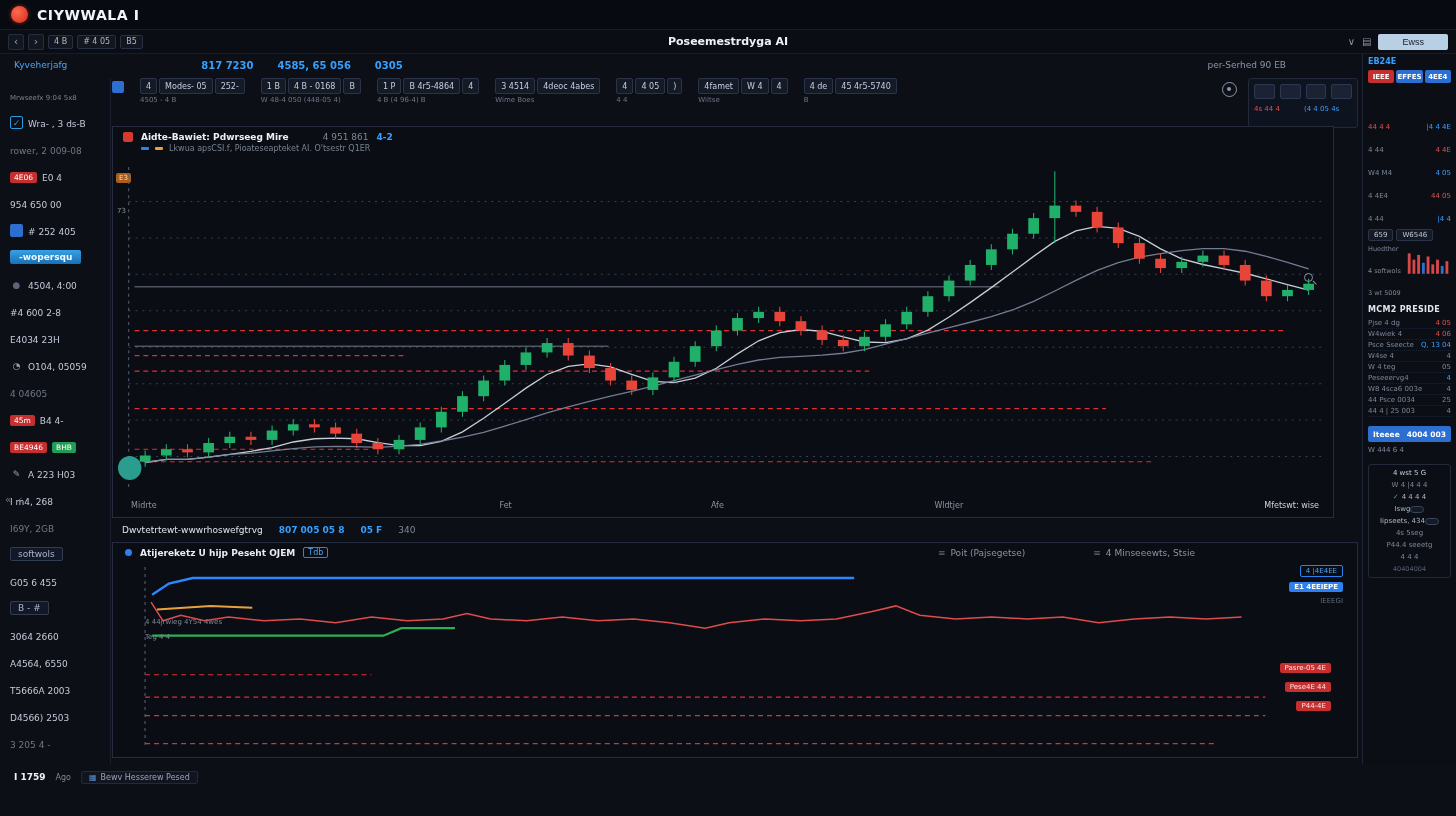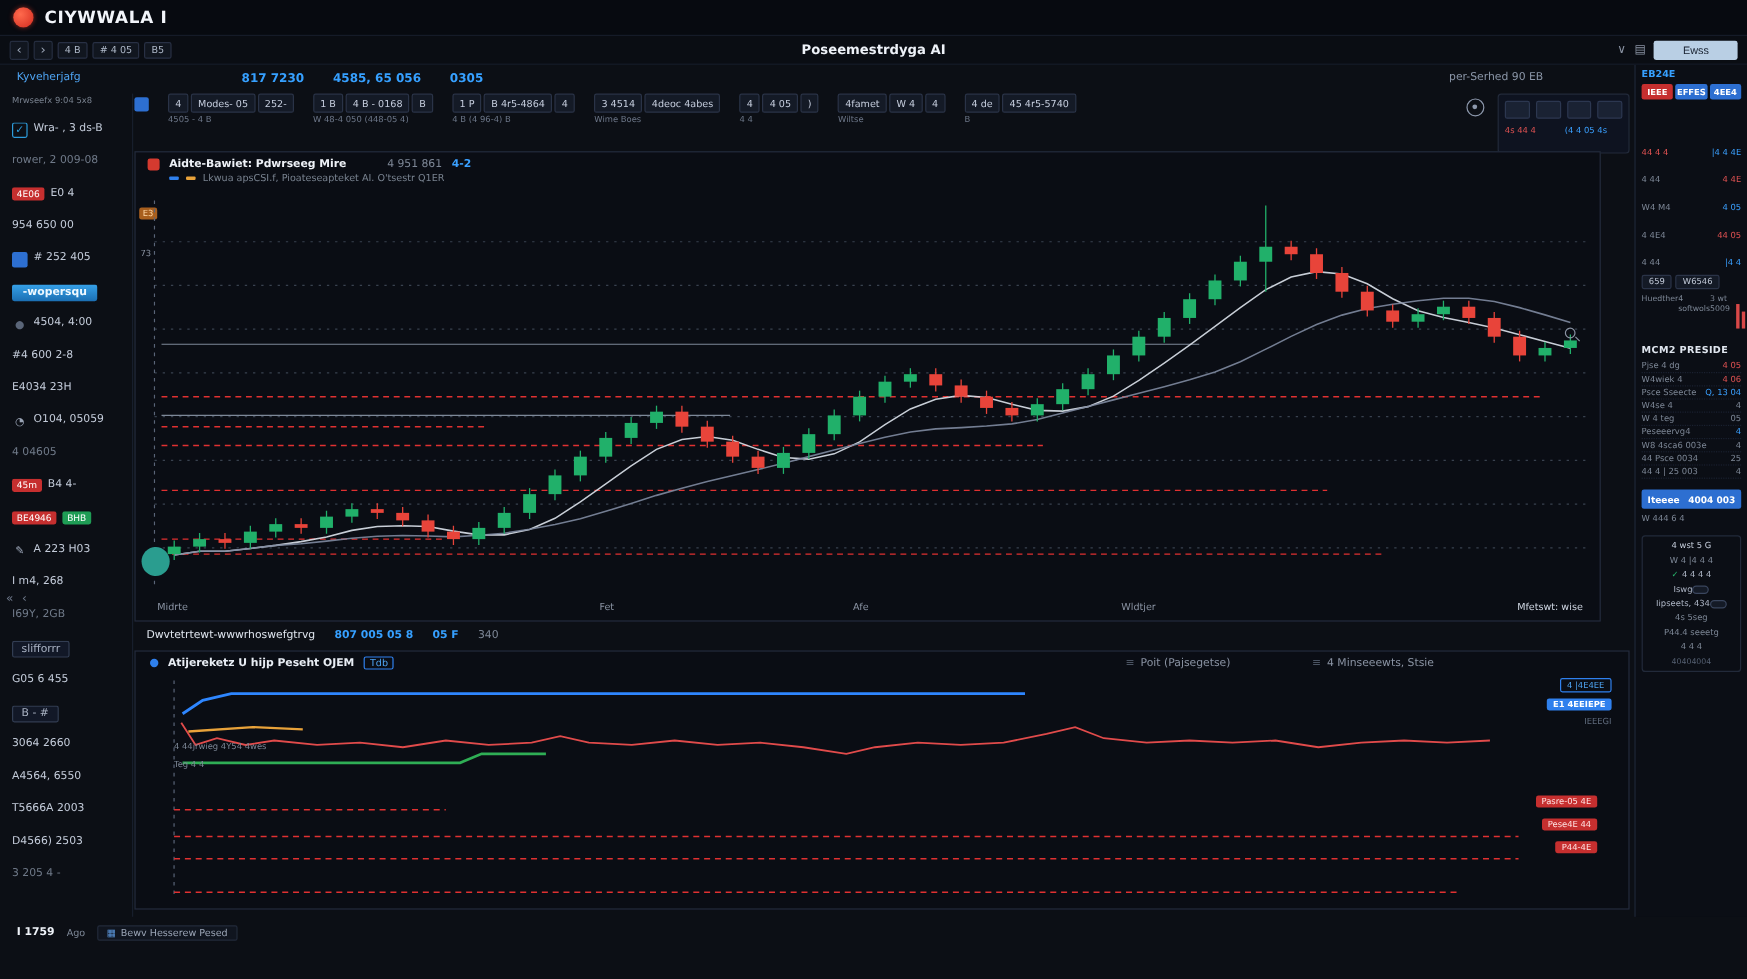--- a/index.html
+++ b/index.html
@@ -41,21 +41,21 @@
   .gear-icon::after { content:""; position:absolute; left:4px; top:4px; width:4px; height:4px; border-radius:50%; background:#8d98ac; }
   .mini-panel { position:absolute; left:1248px; top:78px; width:110px; height:50px; border:1px solid #222a3a; background:#0e1320; border-radius:3px; padding:5px; }
   .mini-btns { display:flex; gap:5px; }
   .mini-btn { width:21px; height:15px; background:#1a2233; border:1px solid #2c3750; border-radius:2px; }
   .mini-caps { display:flex; gap:24px; margin-top:6px; font-size:7px; }
   .mini-cap1 { color:#e05252; }
   .mini-cap2 { color:#3aa0ff; }
 
   
   .watchlist { position:absolute; left:0; top:78px; width:111px; bottom:52px; border-right:1px solid #171e2c; padding-top:2px; display:flex; flex-direction:column; }
-  .wl-row { display:flex; align-items:flex-start; gap:5px; padding:0 5px 0 10px; height:27px; font-size:9px; color:#c3cbd9; white-space:nowrap; overflow:hidden; }
+  .wl-row { display:flex; align-items:flex-end; gap:5px; padding:0 5px 0 10px; height:27px; font-size:9px; color:#c3cbd9; white-space:nowrap; overflow:hidden; }
   .wl-row.dim .wl-label { color:#6f7988; }
   .wl-row.tiny { font-size:7px; color:#79828f; height:22px; }
   .wl-row.selected .wl-label { background:linear-gradient(#36a1e8,#1b6fb3); color:#eef8ff; padding:2px 9px; border-radius:2px; font-weight:bold; }
   .wl-row.chip .wl-label { border:1px solid #323d52; background:#121827; padding:1px 7px; border-radius:2px; color:#aab3c4; }
   .badge { font-size:7.5px; padding:1px 4px; border-radius:2px; color:#fff; }
   .badge.red { background:#c62f2f; }
   .badge.green { background:#1f9d55; }
   .ico { width:13px; height:13px; flex:none; display:flex; align-items:center; justify-content:center; font-size:9px; color:#9aa4b5; }
   .ico.check { border:1px solid #2d9cdb; border-radius:2px; color:#2d9cdb; }
   .ico.check::before { content:"✓"; }
@@ -118,21 +118,21 @@
   .right-panel { position:absolute; left:1362px; top:54px; width:94px; bottom:52px; border-left:1px solid #1f2737; background:#0b0e15; padding:3px 5px; display:flex; flex-direction:column; gap:4px; font-size:7.5px; color:#aeb6c6; overflow:hidden; }
   .rp-top { color:#36a0ff; font-weight:bold; font-size:8px; }
   .rp-btns { display:flex; gap:2px; }
   .rp-btn { flex:1; height:13px; border:none; border-radius:2px; font-size:7px; display:flex; align-items:center; justify-content:center; color:#fff; font-weight:bold; font-family:inherit; }
   .rp-btn.red { background:#c62f2f; } .rp-btn.blue { background:#2d6fd1; }
   .rp-tick { display:flex; justify-content:space-between; font-size:7px; }
   .c-red { color:#e05252; } .c-blue { color:#3aa0ff; } .c-dim { color:#7d8796; }
   .rp-tabs { display:flex; gap:3px; margin-top:2px; }
   .rp-tab { padding:1px 5px; border:1px solid #2a3347; background:#141a26; border-radius:2px; color:#c0c8d6; font-size:7px; font-family:inherit; }
   .rp-mini-wrap { display:flex; gap:4px; align-items:flex-start; }
-  .rp-mini { display:flex; flex-direction:row; gap:0; flex:1; }
+  .rp-mini { display:flex; flex-direction:column; gap:14px; flex:1; }
   .rp-mini span { color:#7d8796; font-size:6.5px; }
   .rp-spark { width:44px; height:34px; flex:none; }
   .rp-sec { color:#dfe5ee; font-weight:bold; font-size:8px; margin-top:4px; letter-spacing:.3px; }
   .rp-kv { display:flex; justify-content:space-between; padding:1px 0; border-bottom:1px dotted #1a2130; font-size:7px; }
   .rp-buy { height:16px; background:#2d6fd1; border:none; border-radius:2px; color:#fff; display:flex; align-items:center; justify-content:space-between; padding:0 5px; font-size:7.5px; font-weight:bold; margin-top:5px; font-family:inherit; width:100%; }
   .rp-sub { color:#7d8796; font-size:7px; }
   .rp-box { border:1px solid #222a3a; border-radius:3px; padding:4px; display:flex; flex-direction:column; gap:4px; margin-top:6px; font-size:7px;align-items:center; }
   .rp-box-title { color:#c8d0de; }
   .rp-check { color:#27b36b; margin-right:3px; }
   .rp-toggle { display:flex; justify-content:space-between; align-items:center; }
@@ -358,21 +358,21 @@
         <span class="wl-label">I m4, 268</span>
       </div>
 
       <div class="wl-row dim">
 
         <span class="wl-label">I69Y, 2GB</span>
       </div>
 
       <div class="wl-row chip">
 
-        <span class="wl-label">slifforrr</span>
+        <span class="wl-label">softwols</span>
       </div>
 
       <div class="wl-row">
 
         <span class="wl-label">G05 6 455</span>
       </div>
 
       <div class="wl-row chip">
 
         <span class="wl-label">B - #</span>

